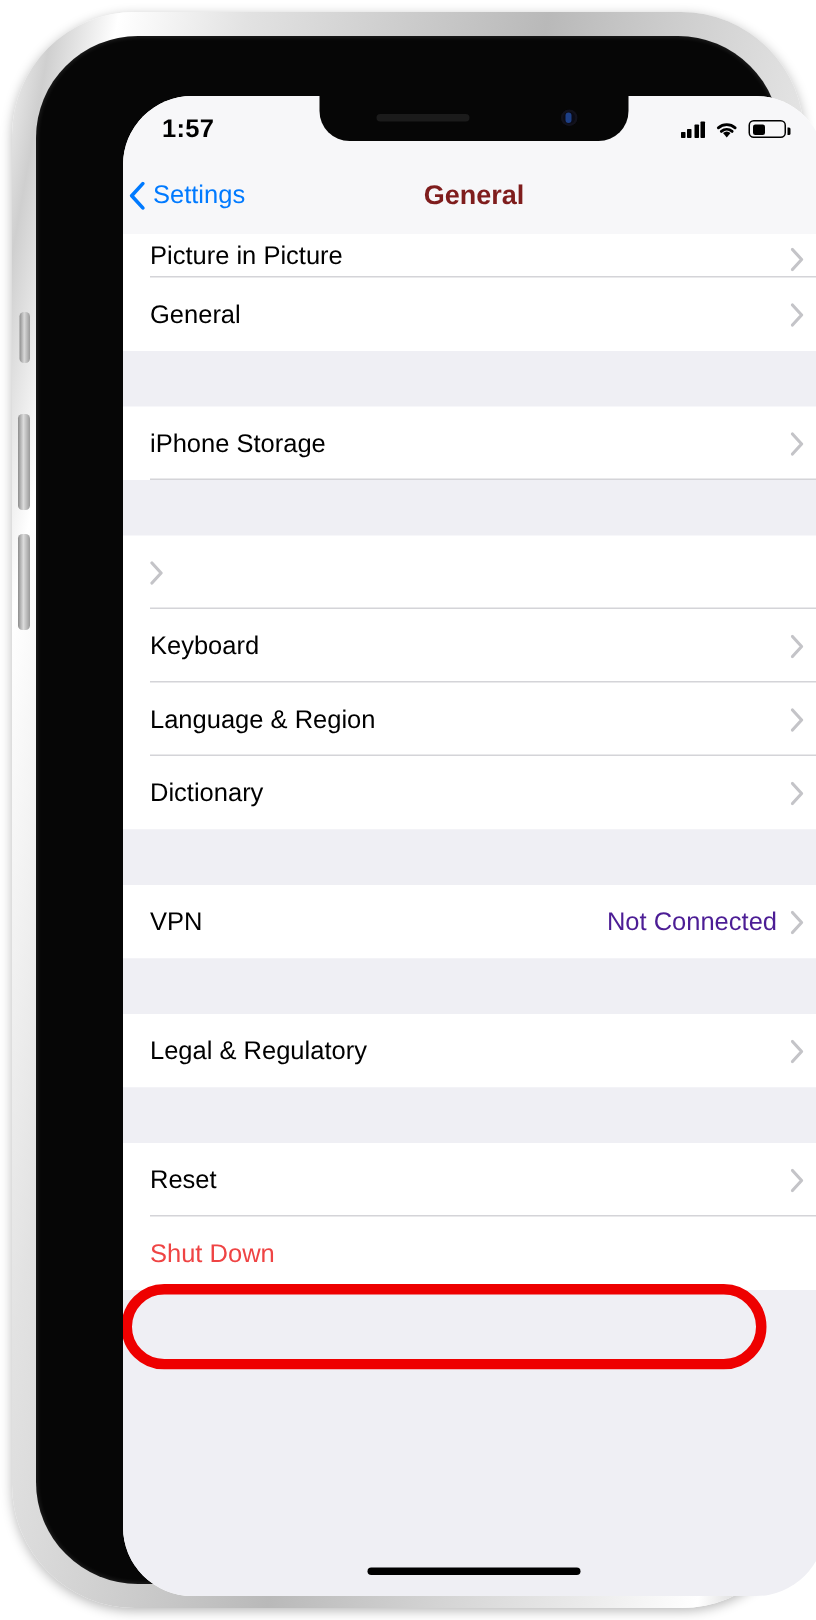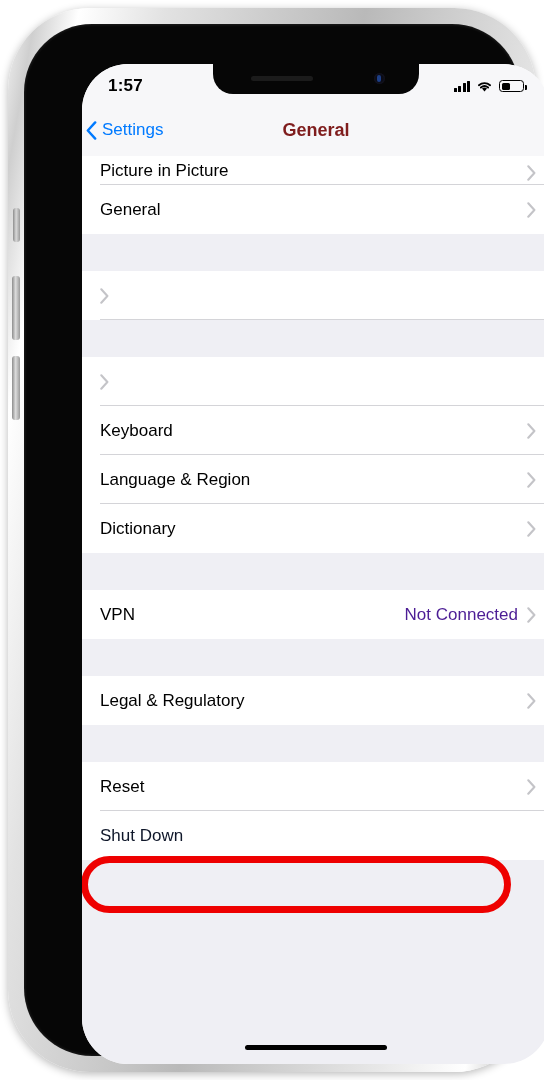--- a/index.html
+++ b/index.html
@@ -76,21 +76,21 @@
            background:#efeff4;overflow:hidden;}
   .group{background:#ffffff;}
   .gap{height:37px;background:#efeff4;}
   .row{position:relative;height:49px;display:flex;align-items:center;
        padding:0 14px 0 18px;box-sizing:border-box;cursor:pointer;}
   .row.clipped{height:29px;align-items:flex-end;padding-bottom:4px;}
   .row::after{content:"";position:absolute;left:18px;right:0;bottom:0;
               height:1px;background:#d4d4d8;}
   .row.nodiv::after{display:none;}
   .label{font-size:17px;color:#000;flex:1;white-space:nowrap;}
-  .label.blue{color:#0f172a;}
+  .label.blue{color:#ef4444;}
   .value{font-size:17px;color:#4c1d95;margin-right:9px;white-space:nowrap;}
   .chev{width:9px;height:16px;flex:none;}
   .chev path{stroke:#c4c4c8;stroke-width:2.1;fill:none;
              stroke-linecap:round;stroke-linejoin:round;}
 
   
   #oval{position:absolute;pointer-events:none;z-index:60;}
 
   
   #homebar{position:absolute;left:50%;transform:translateX(-50%);bottom:14px;
@@ -155,20 +155,21 @@
             <div class="row nodiv">
               <div class="label">General</div>
               <svg class="chev" viewBox="0 0 9 16">
                 <path d="M1.3 1.3 7.4 8l-6.1 6.7"></path>
               </svg>
             </div>
           </div>
           <div class="gap"></div>
           <div class="group">
             <div class="row">
+              <div class="label">iPhone Storage</div>
               <svg class="chev" viewBox="0 0 9 16">
                 <path d="M1.3 1.3 7.4 8l-6.1 6.7"></path>
               </svg>
             </div>
           </div>
           <div class="gap"></div>
           <div class="group">
             <div class="row">
               <svg class="chev" viewBox="0 0 9 16">
                 <path d="M1.3 1.3 7.4 8l-6.1 6.7"></path>

